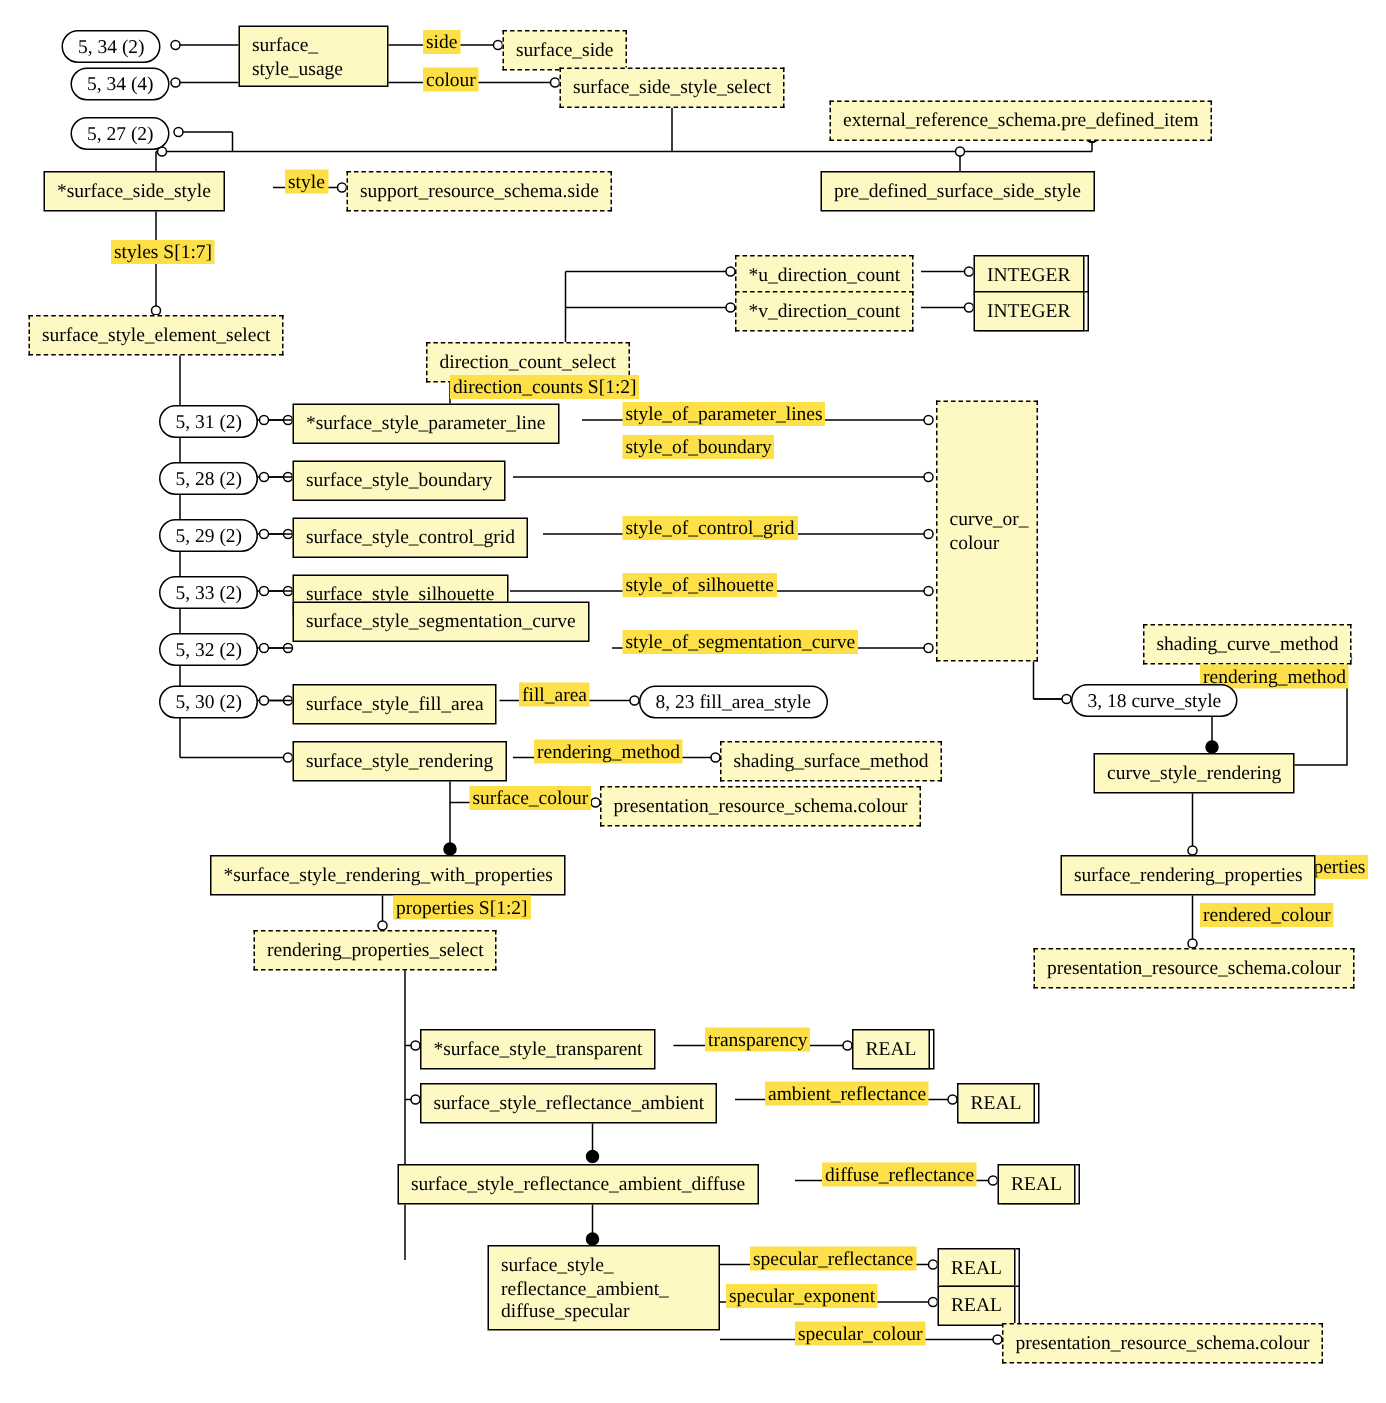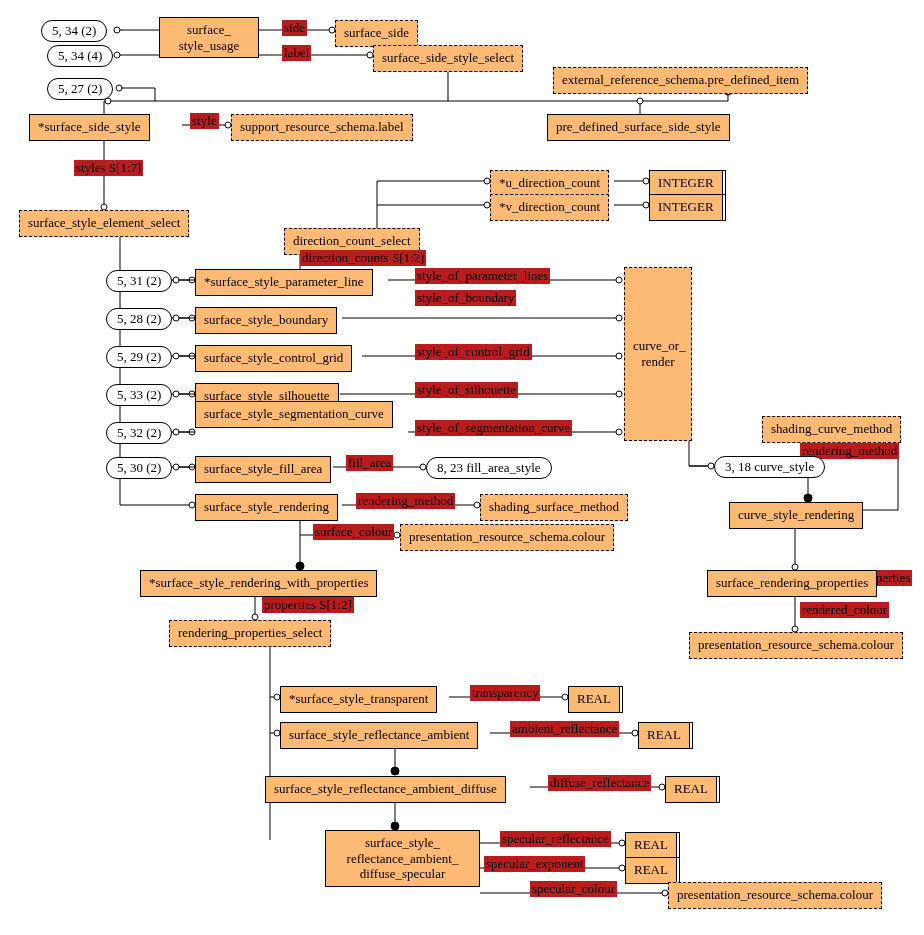--- a/index.html
+++ b/index.html
@@ -10,43 +10,43 @@
     font-family: "Times New Roman", Times, serif;
     font-size: 13px;
     color: #000;
     width: 924px;
     height: 935px;
     position: relative;
   }
   .node {
     position: absolute;
     border: 1px solid #000;
-    background: #fdba74;
-    text-align: center;
+    background: #fef9c3;
+    text-align: left;
     padding: 4px 8px;
     line-height: 1.3;
     white-space: nowrap;
   }
   .dashed { border-style: dashed; }
   .pill {
     position: absolute;
     border: 1px solid #000;
     background: #fff;
     border-radius: 12px;
     padding: 2px 10px;
     white-space: nowrap;
     text-align: center;
   }
   .dbl {
     
     box-shadow: 3px 0 0 -1px #fff, 3px 0 0 0 #000;
   }
   .lbl {
     position: absolute;
-    background: #b91c1c;
+    background: #fde047;
     padding: 0 2px;
     white-space: nowrap;
   }
   svg.wires {
     position: absolute;
     left: 0; top: 0;
     width: 924px; height: 935px;
     pointer-events: none;
   }
   svg.wires line, svg.wires polyline {
@@ -203,29 +203,29 @@
   <line x1="480" y1="893" x2="668" y2="893"></line>
     <circle cx="665" cy="893" r="3"></circle>
 </svg>
 
 <div class="pill" style="left:41px;top:20px">5, 34 (2)</div>
 <div class="pill" style="left:47px;top:45px">5, 34 (4)</div>
 <div class="node multi" style="left:159px;top:17px;width:100px;white-space:normal">surface_
 style_usage</div>
 <div class="lbl" style="left:282px;top:20px">side</div>
 <div class="node dashed" style="left:335px;top:20px">surface_side</div>
-<div class="lbl" style="left:282px;top:45px">label</div>
+<div class="lbl" style="left:282px;top:45px">colour</div>
 <div class="node dashed" style="left:373px;top:45px">surface_side_style_select</div>
 <div class="node dashed" style="left:553px;top:67px">external_reference_schema.pre_defined_item</div>
 <div class="node" style="left:547px;top:114px">pre_defined_surface_side_style</div>
 
 <div class="pill" style="left:47px;top:78px">5, 27 (2)</div>
 <div class="node" style="left:29px;top:114px">*surface_side_style</div>
 <div class="lbl" style="left:190px;top:113px">style</div>
-<div class="node dashed" style="left:231px;top:114px">support_resource_schema.label</div>
+<div class="node dashed" style="left:231px;top:114px">support_resource_schema.side</div>
 <div class="lbl" style="left:74px;top:160px">styles S[1:7]</div>
 <div class="node dashed" style="left:19px;top:210px">surface_style_element_select</div>
 
 <div class="node dashed" style="left:490px;top:170px">*u_direction_count</div>
 <div class="node dashed" style="left:490px;top:194px">*v_direction_count</div>
 <div class="node dbl" style="left:649px;top:170px">INTEGER</div>
 <div class="node dbl" style="left:649px;top:194px">INTEGER</div>
 <div class="node dashed" style="left:284px;top:228px">direction_count_select</div>
 <div class="lbl" style="left:300px;top:250px">direction_counts S[1:2]</div>
 
@@ -254,21 +254,21 @@
 <div class="lbl" style="left:346px;top:455px">fill_area</div>
 <div class="pill" style="left:426px;top:457px">8, 23 fill_area_style</div>
 
 <div class="node" style="left:195px;top:494px">surface_style_rendering</div>
 <div class="lbl" style="left:356px;top:493px">rendering_method</div>
 <div class="node dashed" style="left:480px;top:494px">shading_surface_method</div>
 <div class="lbl" style="left:313px;top:524px">surface_colour</div>
 <div class="node dashed" style="left:400px;top:524px">presentation_resource_schema.colour</div>
 
 <div class="node dashed multi" style="left:624px;top:267px;width:68px;height:174px;white-space:normal;padding-top:70px">curve_or_
-render</div>
+colour</div>
 
 <div class="node dashed" style="left:762px;top:416px">shading_curve_method</div>
 <div class="lbl" style="left:800px;top:443px">rendering_method</div>
 <div class="pill" style="left:714px;top:456px">3, 18 curve_style</div>
 <div class="node" style="left:729px;top:502px">curve_style_rendering</div>
 <div class="lbl" style="left:800px;top:570px">rendering_properties</div>
 <div class="node" style="left:707px;top:570px">surface_rendering_properties</div>
 <div class="lbl" style="left:800px;top:602px">rendered_colour</div>
 <div class="node dashed" style="left:689px;top:632px">presentation_resource_schema.colour</div>
 

